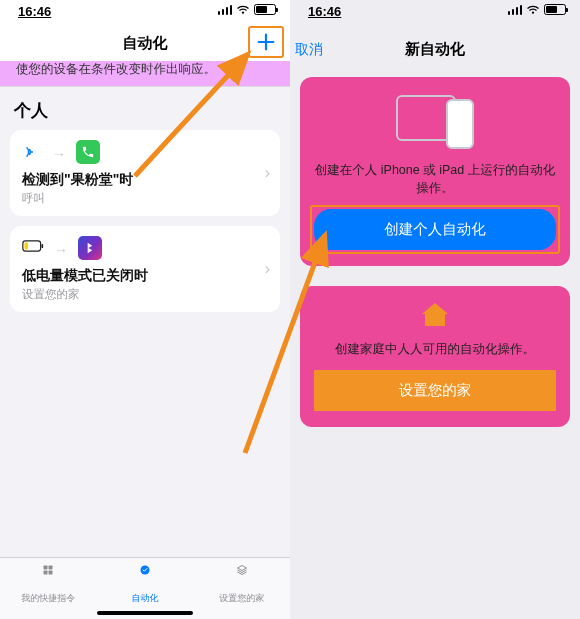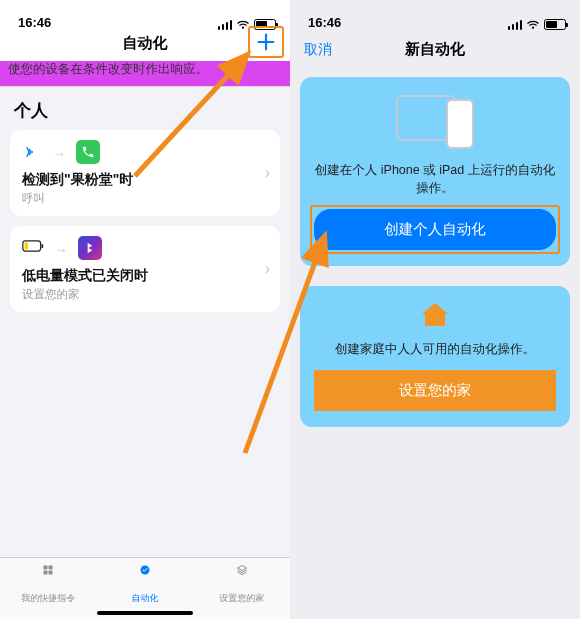--- a/index.html
+++ b/index.html
@@ -20,27 +20,28 @@
     display: flex;
     flex-direction: column;
     overflow: hidden;
   }
   .screen-right { background: #ededf2; }
 
   
   .status-bar {
     height: 30px;
     display: flex;
-    align-items: flex-end;
+    align-items: flex-start;
     justify-content: space-between;
     padding: 4px 14px 0 18px;
     font-size: 13px;
     font-weight: 600;
     color: #000;
     background: transparent;
+    text-decoration: underline;
   }
   .screen-left .status-bar { background: #fff; }
   .status-icons { display: flex; align-items: center; gap: 4px; }
   .sig-dots { display: flex; gap: 1.5px; align-items: flex-end; }
   .sig-dots span { width: 2.5px; background:#000; border-radius:1px; }
   .sig-dots span:nth-child(1){height:4px}
   .sig-dots span:nth-child(2){height:6px}
   .sig-dots span:nth-child(3){height:8px}
   .sig-dots span:nth-child(4){height:10px}
   .wifi-ic svg { width:14px; height:10px; display:block; }
@@ -66,24 +67,24 @@
   }
   .highlight-box {
     border: 2.5px solid #f28b1e;
     border-radius: 3px;
     position:absolute;
     inset:-2px -2px -2px -2px;
     pointer-events:none;
   }
   .plus-wrap svg { width:22px; height:22px; }
   .subtitle {
-    background:#d946ef;
+    background:#f0abfc;
     font-size:12.5px;
     color:#333;
-    padding: 0 8px 8px;
+    padding: 0 16px 8px;
     border-bottom: 0.5px solid #dcdce0;
   }
 
   .section-title {
     font-size:17px; font-weight:600; color:#000;
     padding: 12px 14px 8px;
   }
 
   .card {
     background:#fff;
@@ -138,26 +139,26 @@
   }
 
   
   .navbar2 {
     padding: 10px 14px 10px;
     display:flex; align-items:center; position:relative;
     justify-content:center;
     font-size:15px; font-weight:600;
   }
   .navbar2 .cancel {
-    position:absolute; left:14px; top:11px;
+    position:absolute; left:5px; top:11px;
     color:#007aff; font-size:14px; font-weight:400;
   }
 
   .big-card {
-    background:#7dd3fc; border-radius:12px;
+    background:#ec4899; border-radius:12px;
     margin: 8px 10px 12px;
     padding: 14px 14px 16px;
     text-align:center;
     position:relative;
   }
   .devices-ill { display:flex; justify-content:center; gap:0; margin: 4px 0 12px; }
   .ipad-shape {
     width:60px; height:46px; border:2px solid #c9c9d1; border-radius:6px;
   }
   .iphone-shape {

